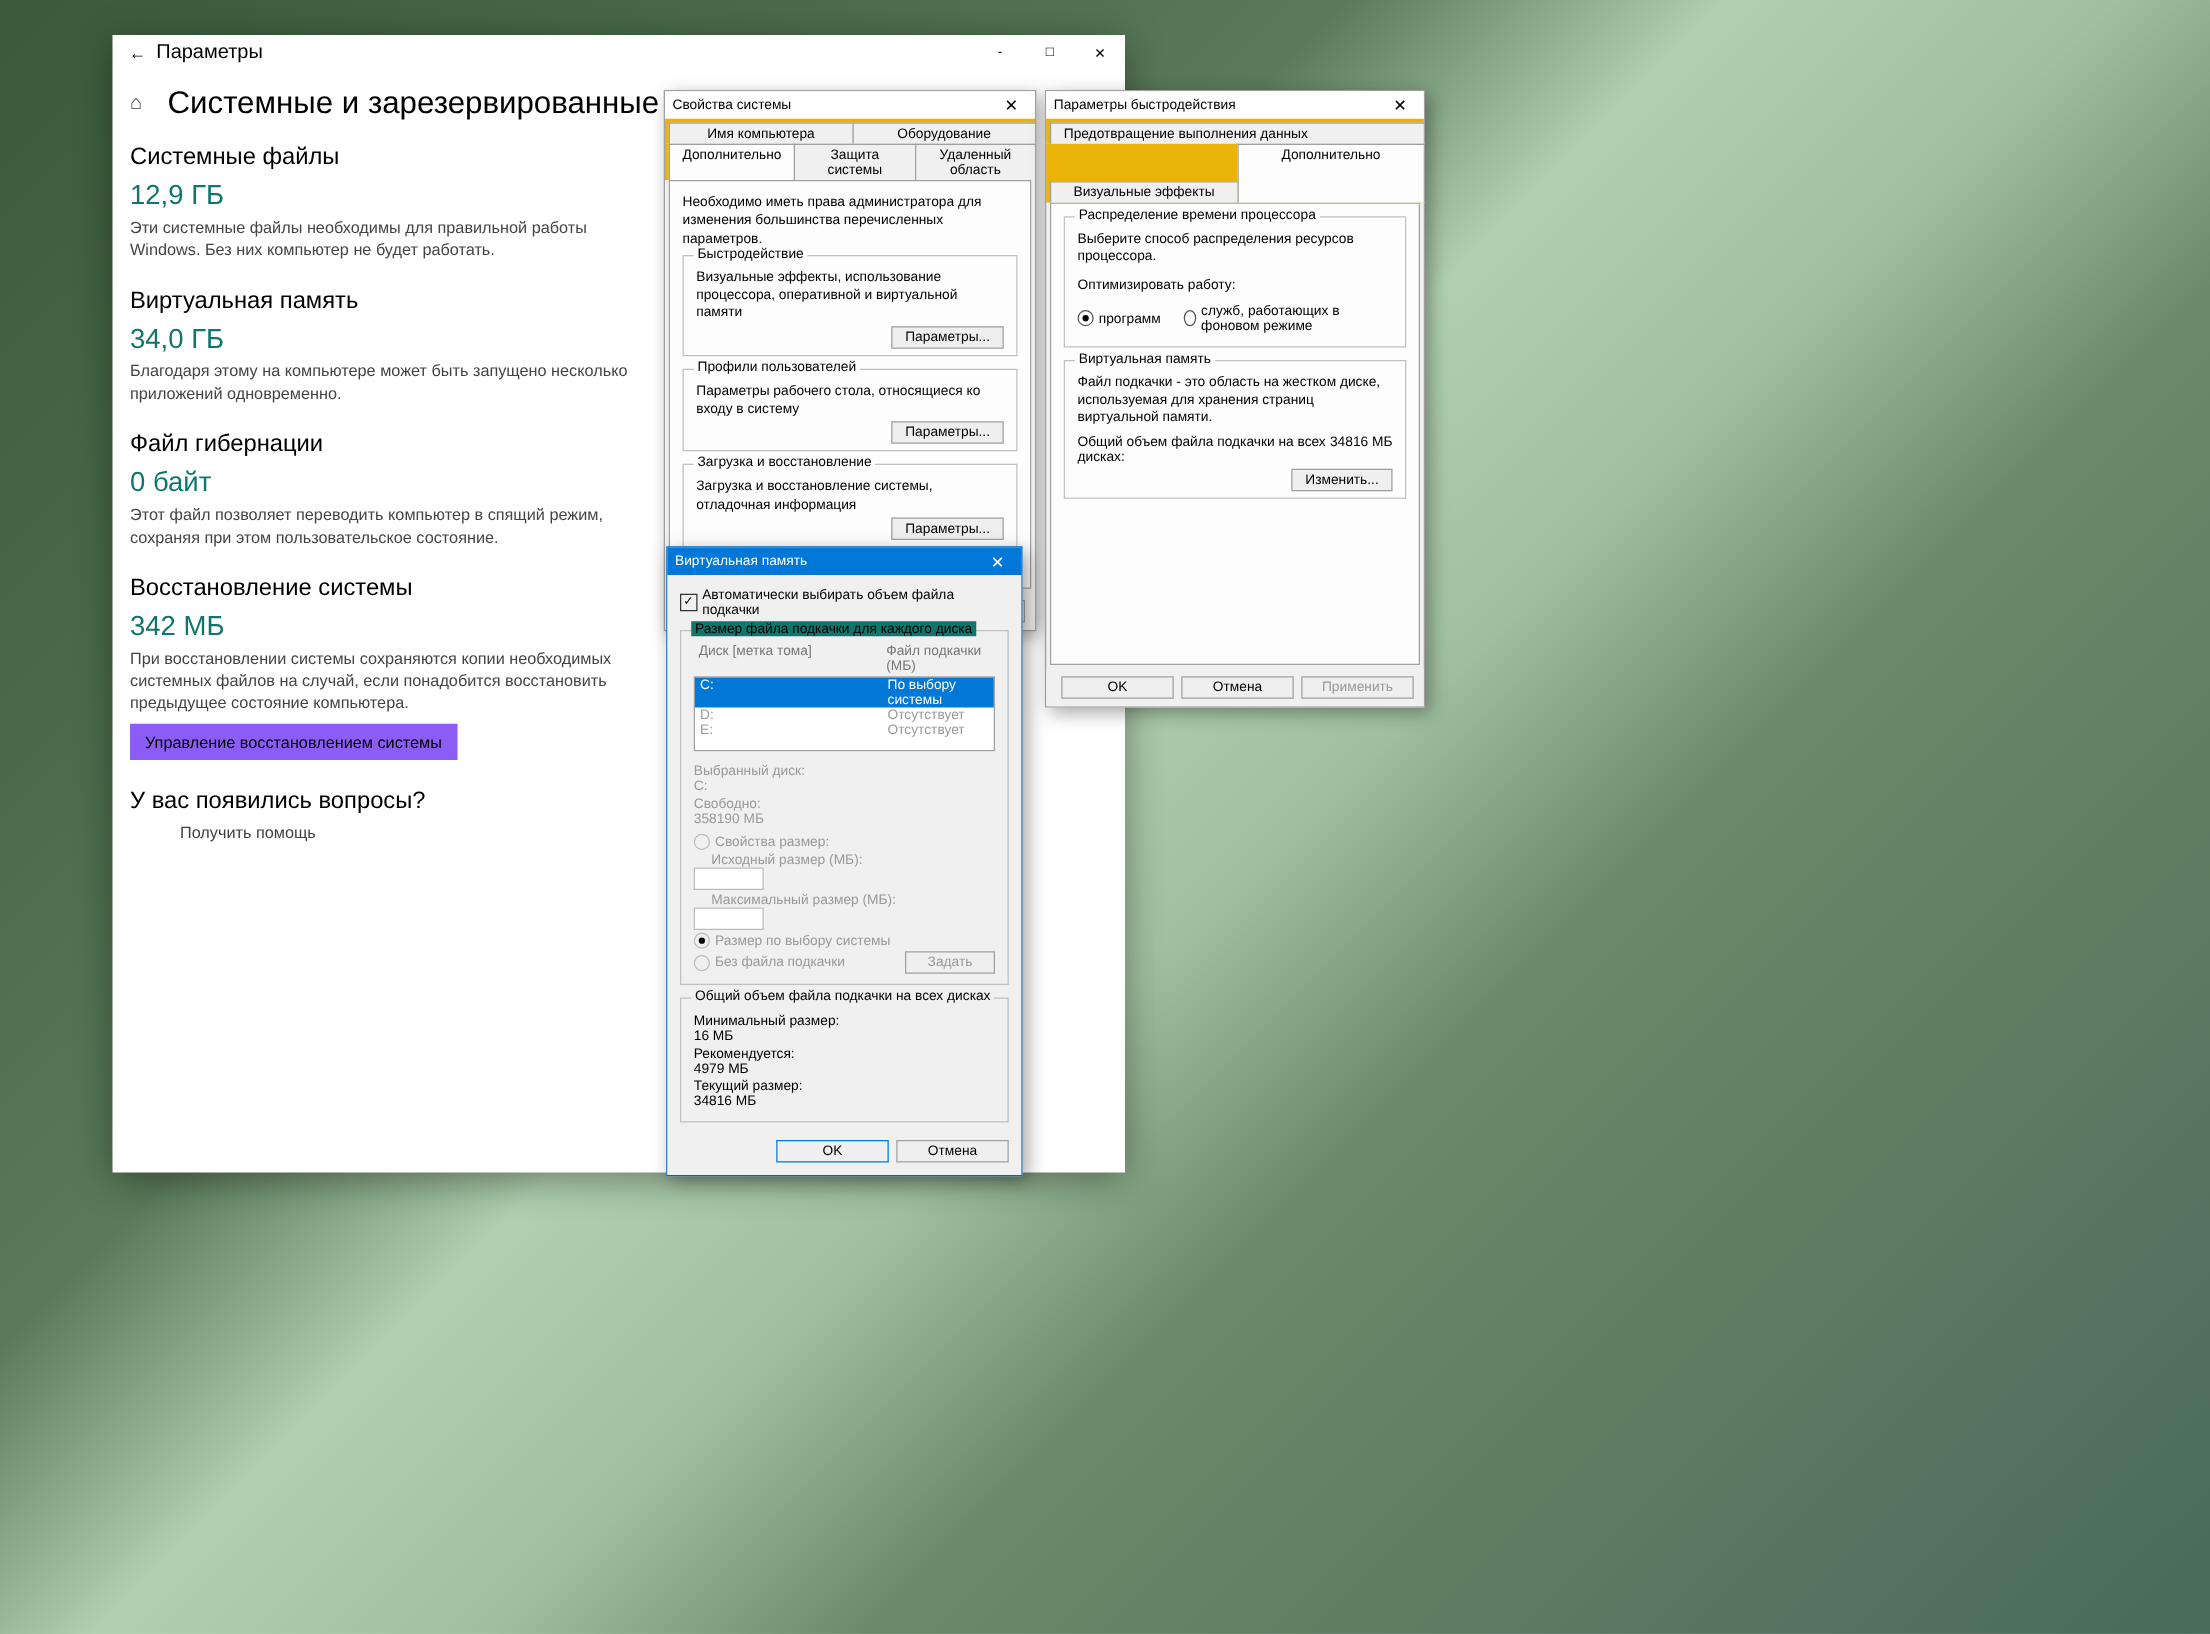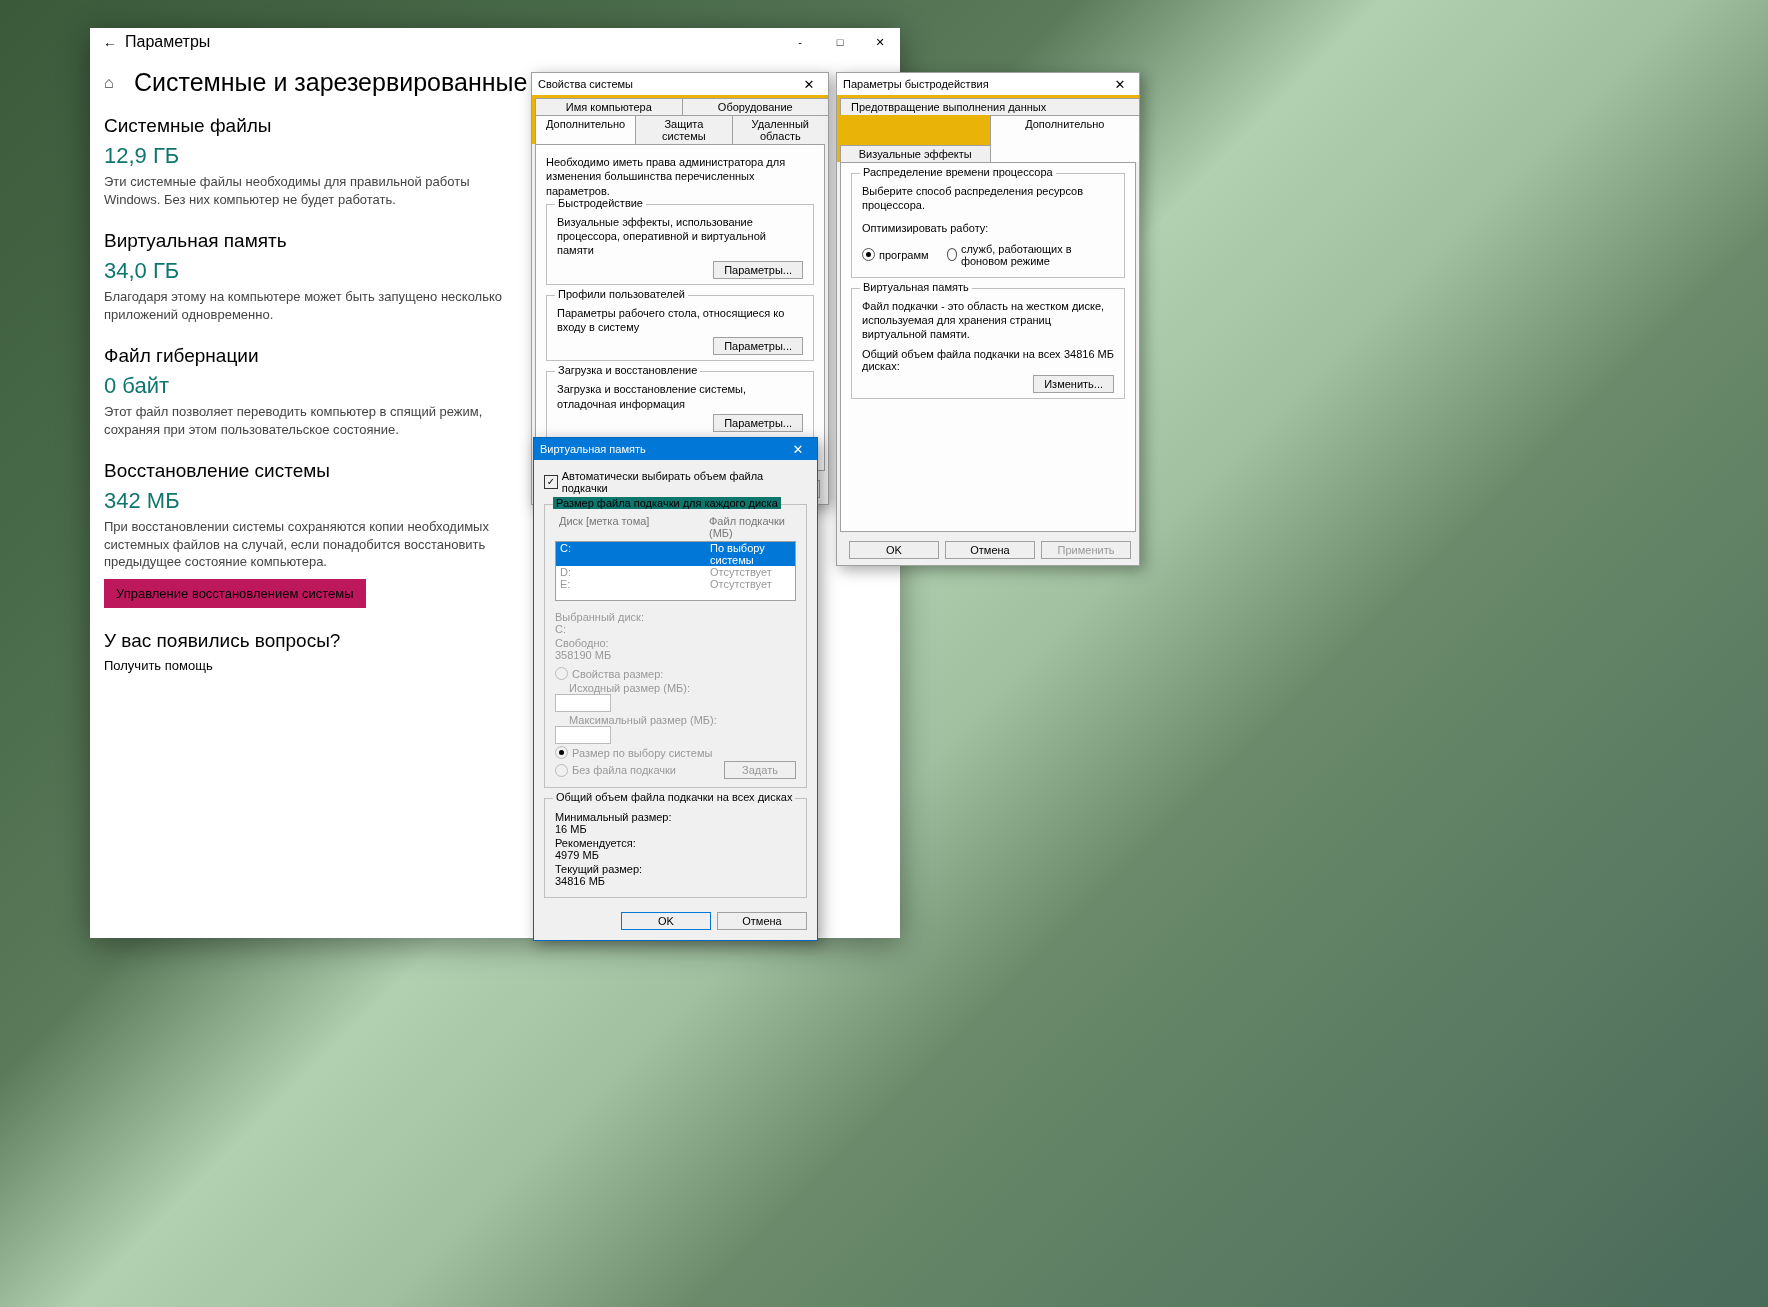--- a/index.html
+++ b/index.html
@@ -88,29 +88,29 @@
     color: #0f766e;
     margin-bottom: 4px;
   }
   .desc {
     font-size: 13px;
     color: #444;
     line-height: 1.35;
     max-width: 410px;
   }
   .gray-btn {
-    background: #be185d;
+    background: #8b5cf6;
     border: none;
     padding: 7px 12px;
     font-size: 13px;
     margin-top: 8px;
     color: #000;
   }
   .help-title { font-size: 19px; margin-bottom: 6px; }
-  .help-link { color: #000000; font-size: 13px; cursor: pointer; }
+  .help-link { color: #404040; font-size: 13px; cursor: pointer; margin-left: 40px; }
 
   
   .win-dlg {
     position: absolute;
     background: #f0f0f0;
     border: 1px solid #a0a0a0;
     box-shadow: 4px 4px 14px rgba(0,0,0,0.35);
     font-size: 11px;
   }
   .win-dlg .dlg-title {

